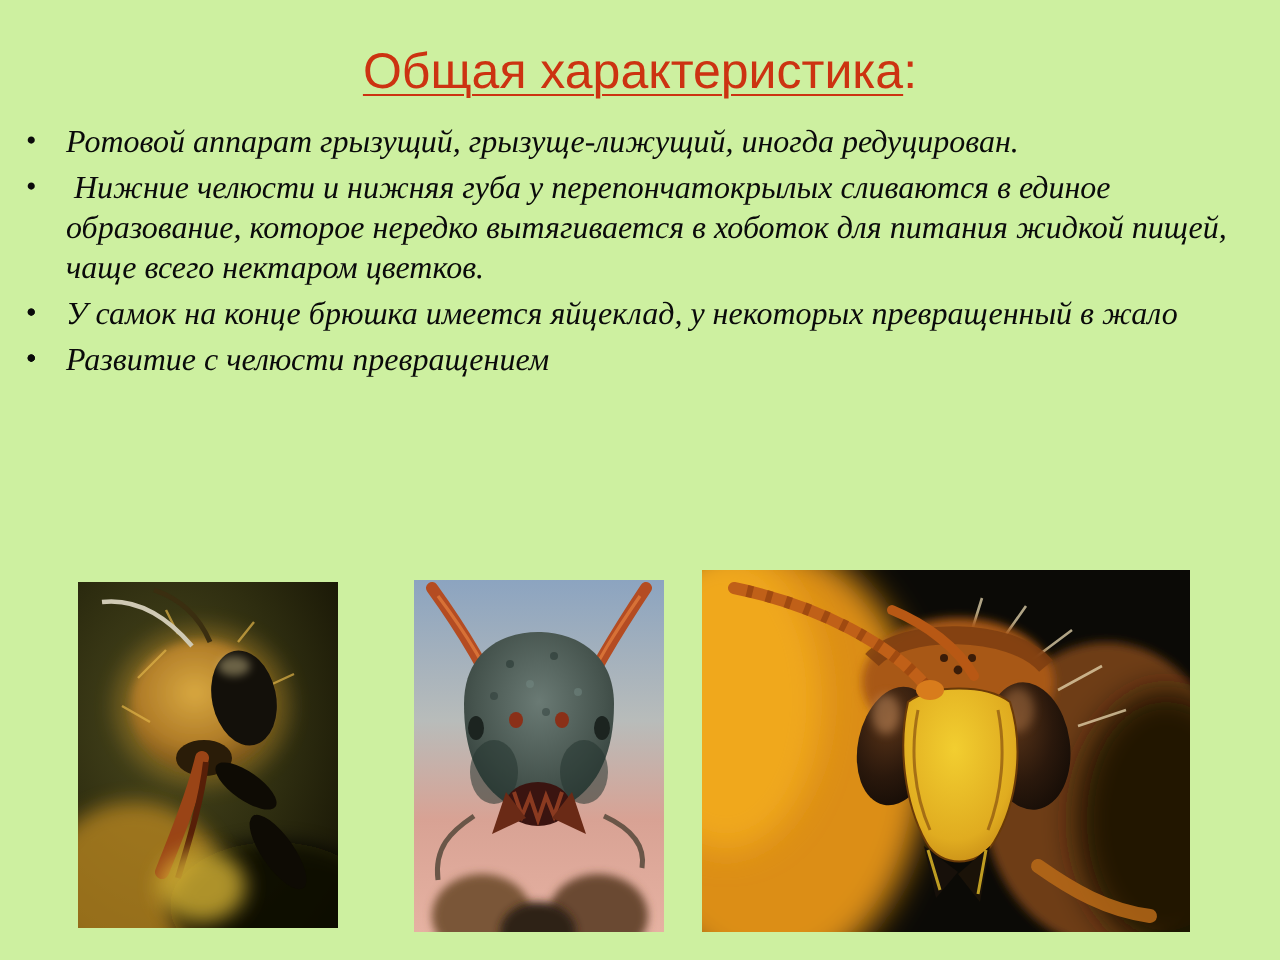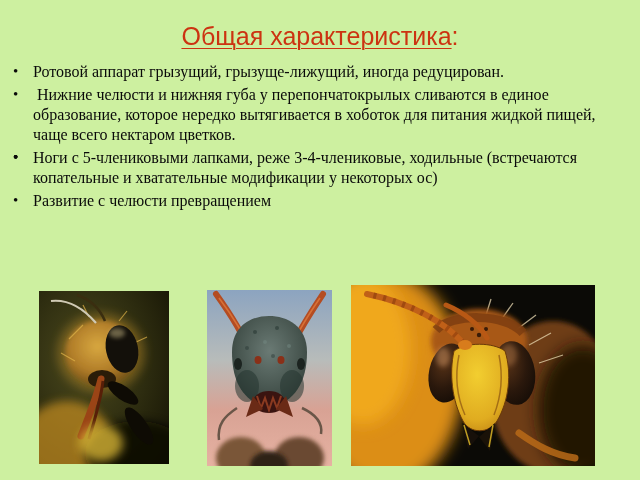--- a/index.html
+++ b/index.html
@@ -32,41 +32,41 @@
   }
   .bullets li{
     position:relative;
     padding-left:23px;
     margin:0 0 3px 0;
   }
   .bullets .marker{
     position:absolute;left:3px;top:-1px;
     font-size:15px;
   }
-  .btext{white-space:pre-wrap;}
+  .btext{white-space:pre-wrap;font-style:italic;}
   figure{margin:0;padding:0;position:absolute;overflow:hidden;}
   figure svg{display:block;width:100%;height:100%;}
   .photo-bee{left:39px;top:291px;width:130px;height:173px;}
   .photo-ant{left:207px;top:290px;width:125px;height:176px;}
   .photo-hornet{left:351px;top:285px;width:244px;height:181px;}
 </style>
 </head>
 <body>
 
 <div class="slide">
 
   <h1 class="title"><span class="t-main">Общая характеристика</span><span class="t-colon">:</span></h1>
 
   <ul class="bullets">
     <li><span class="marker">•</span><span class="btext">Ротовой аппарат грызущий, грызуще-лижущий, иногда редуцирован.</span></li>
     <li><span class="marker">•</span><span class="btext"> Нижние челюсти и нижняя губа у перепончатокрылых сливаются в единое образование, которое нередко вытягивается в хоботок для питания жидкой пищей, чаще всего нектаром цветков.</span></li>
     <li><span class="marker">•</span></li>
+    <li><span class="marker">•</span><span class="btext">У самок на конце брюшка имеется яйцеклад, у некоторых превращенный в жало</span></li>
     <li><span class="marker">•</span></li>
     <li><span class="marker">•</span></li>
-    <li><span class="marker">•</span><span class="btext">Ноги с 5-члениковыми лапками, реже 3-4-члениковые, ходильные (встречаются копательные и хватательные модификации у некоторых ос)</span></li>
     <li><span class="marker">•</span><span class="btext">Развитие с челюсти превращением</span></li>
   </ul>
 
   <figure class="photo-bee">
     <svg viewBox="0 0 130 173" preserveAspectRatio="none">
       <defs>
         <radialGradient id="beeBg" cx="35%" cy="40%" r="85%">
           <stop offset="0%" stop-color="#4c4a1e"></stop>
           <stop offset="55%" stop-color="#2e2d10"></stop>
           <stop offset="100%" stop-color="#151304"></stop>

